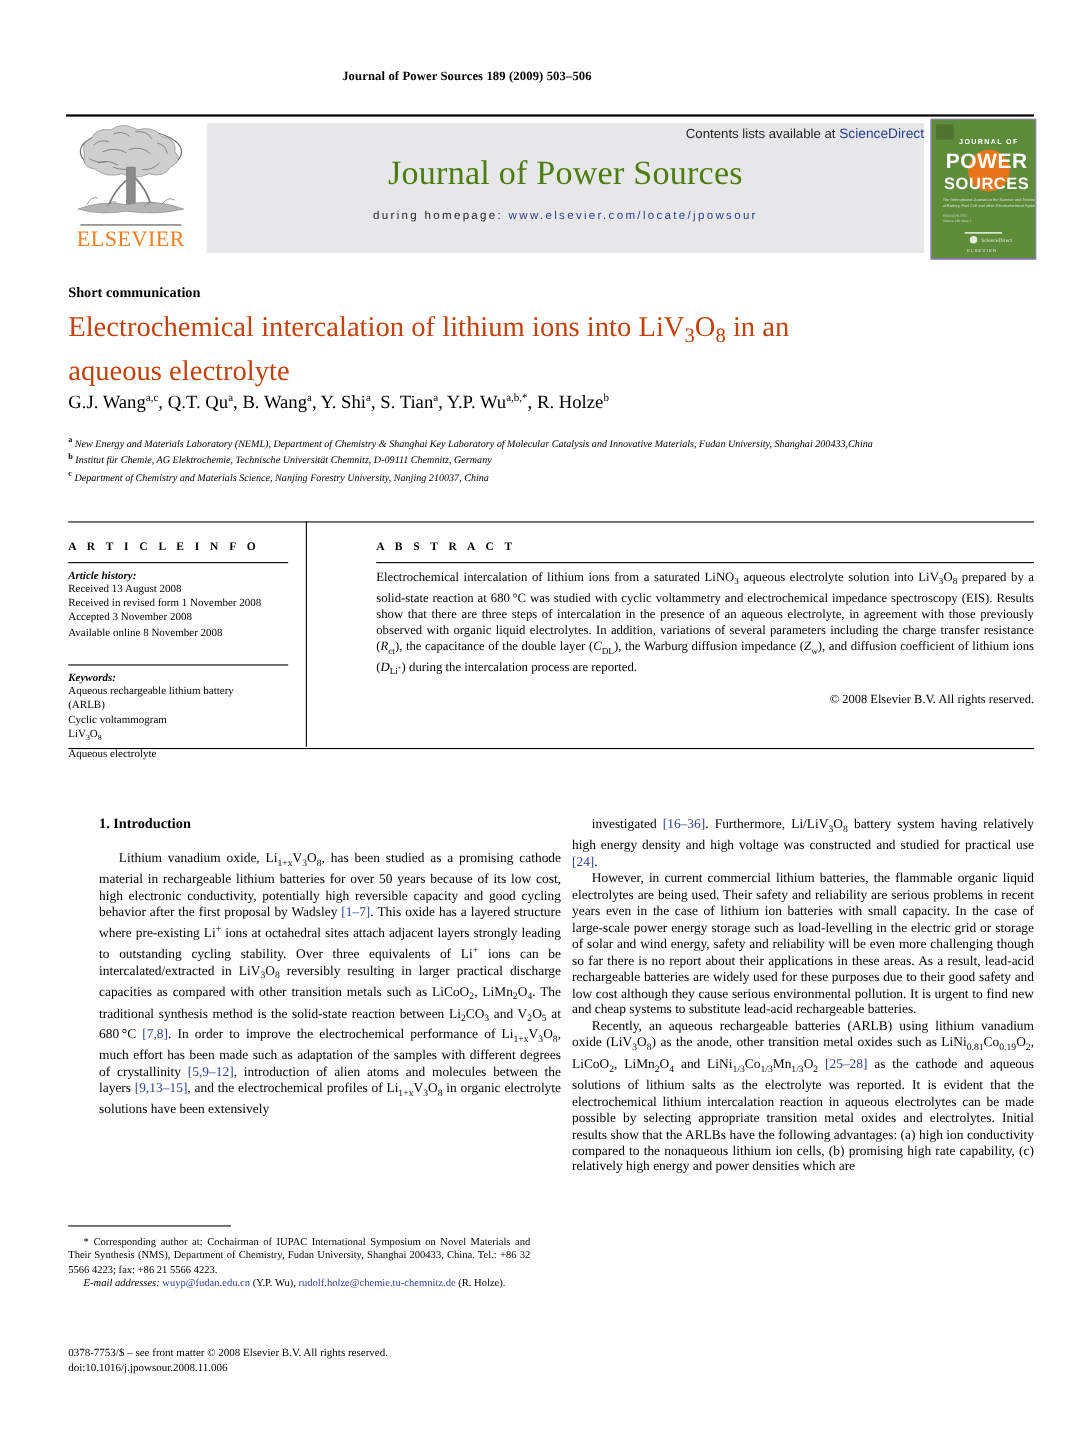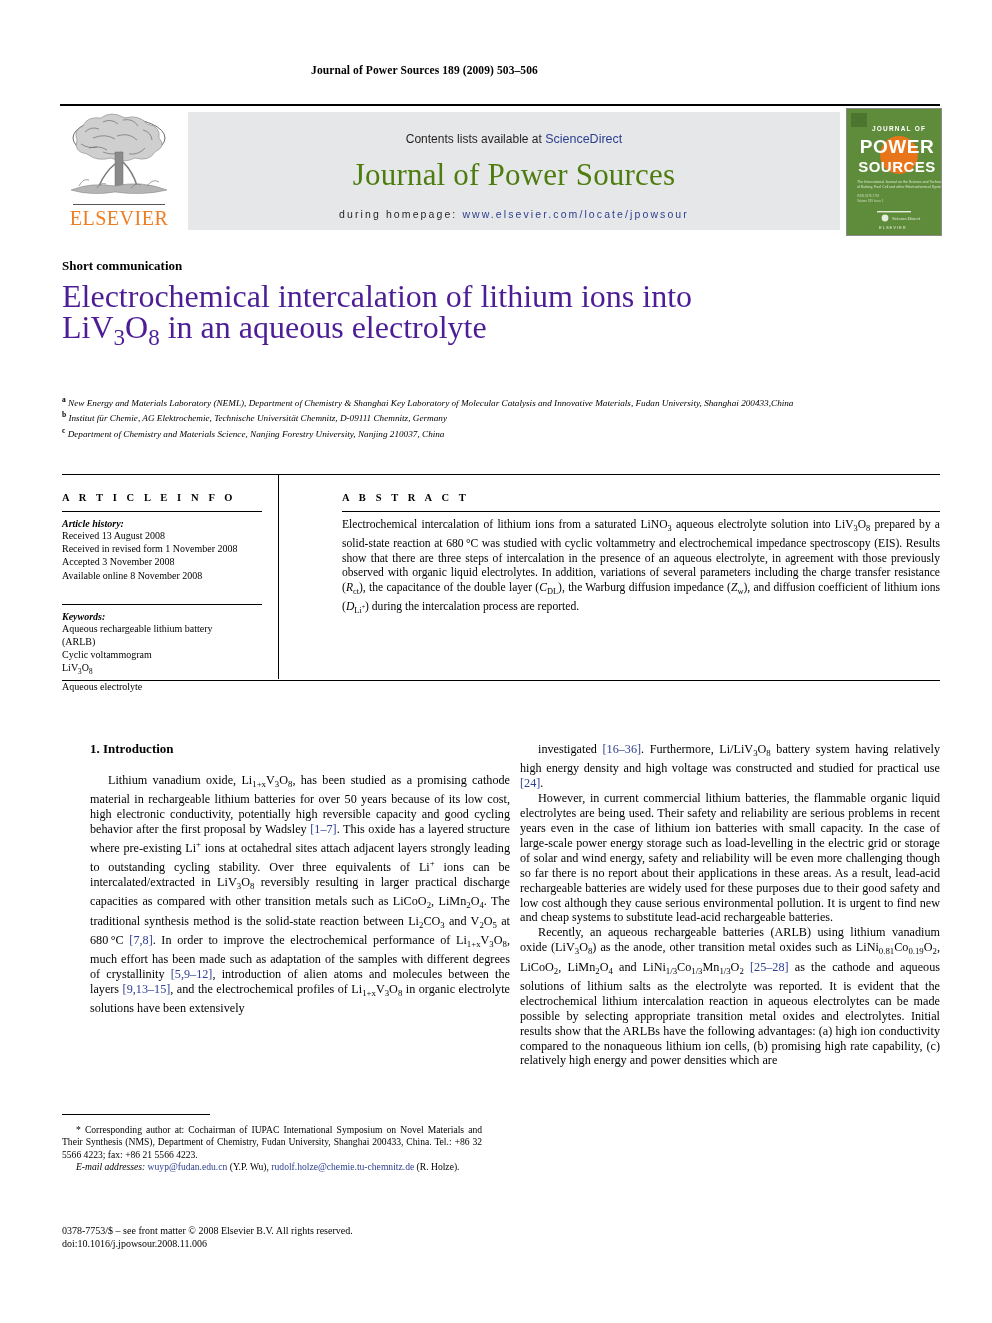--- a/index.html
+++ b/index.html
@@ -72,21 +72,22 @@
     top: 6px;
     width: 652px;
     height: 118px;
     background: #e6e7e8;
     text-align: center;
   }
   .contents-line {
     font-family: "Liberation Sans", sans-serif;
     font-size: 12px;
     color: #231f20;
-    padding-top: 20px;
+    padding-top: 2px;
+    text-align: right;
   }
   .sciencedirect {
     color: #2c3e8f;
     font-family: "Liberation Sans", sans-serif;
     font-size: 12.5px;
   }
   .journal-title {
     font-family: "Liberation Serif", serif;
     font-size: 31px;
     color: #4d7c0f;
@@ -123,24 +124,24 @@
     top: 258px;
     font-size: 13px;
     font-weight: bold;
     font-family: "Liberation Serif", serif;
   }
   .paper-title {
     position: absolute;
     left: 62px;
     top: 281px;
     width: 700px;
-    font-size: 32px;
+    font-size: 26px;
     line-height: 31px;
     font-family: "Liberation Serif", serif;
-    color: #4c1d95;
+    color: #c2410c;
   }
   .authors {
     position: absolute;
     left: 62px;
     top: 356px;
     width: 800px;
     font-size: 17px;
     font-family: "Liberation Serif", serif;
   }
   .authors sup { font-size: 10px; }
@@ -350,20 +351,21 @@
           <circle cx="38" cy="109" r="3.4"></circle>
           <text x="45" y="111" font-family="Liberation Serif, serif" font-size="5">ScienceDirect</text>
           <text x="32" y="120" font-family="Liberation Sans, sans-serif" font-size="4" letter-spacing="1">ELSEVIER</text>
         </g>
       </svg>
     </div>
   </div>
 
   <div class="section-label">Short communication</div>
   <div class="paper-title">Electrochemical intercalation of lithium ions into LiV<sub>3</sub>O<sub>8</sub> in an aqueous electrolyte</div>
+  <div class="authors">G.J. Wang<sup>a,c</sup>, Q.T. Qu<sup>a</sup>, B. Wang<sup>a</sup>, Y. Shi<sup>a</sup>, S. Tian<sup>a</sup>, Y.P. Wu<sup>a,b,*</sup>, R. Holze<sup>b</sup></div>
   <div class="affiliations"><sup>a</sup> New Energy and Materials Laboratory (NEML), Department of Chemistry &amp; Shanghai Key Laboratory of Molecular Catalysis and Innovative Materials, Fudan University, Shanghai 200433,China<br><sup>b</sup> Institut für Chemie, AG Elektrochemie, Technische Universität Chemnitz, D-09111 Chemnitz, Germany<br><sup>c</sup> Department of Chemistry and Materials Science, Nanjing Forestry University, Nanjing 210037, China</div>
 
   <div class="band"></div>
   <div class="band-divider"></div>
 
   <div class="info-col">
     <div class="smallcaps-head">A R T I C L E  I N F O</div>
     <div class="hairline"></div>
     <div class="info-sub">Article history:</div>
     <div class="info-line">Received 13 August 2008</div>
@@ -373,20 +375,21 @@
     <div class="info-gap"></div>
     <div class="hairline"></div>
     <div class="info-sub">Keywords:</div>
     <div class="info-line">Aqueous rechargeable lithium battery<br>(ARLB)<br>Cyclic voltammogram<br>LiV<sub>3</sub>O<sub>8</sub><br>Aqueous electrolyte</div>
   </div>
 
   <div class="abs-col">
     <div class="smallcaps-head">A B S T R A C T</div>
     <div class="hairline"></div>
     <div class="abs-body">Electrochemical intercalation of lithium ions from a saturated LiNO<sub>3</sub> aqueous electrolyte solution into LiV<sub>3</sub>O<sub>8</sub> prepared by a solid-state reaction at 680 °C was studied with cyclic voltammetry and electrochemical impedance spectroscopy (EIS). Results show that there are three steps of intercalation in the presence of an aqueous electrolyte, in agreement with those previously observed with organic liquid electrolytes. In addition, variations of several parameters including the charge transfer resistance (<i>R</i><sub>ct</sub>), the capacitance of the double layer (<i>C</i><sub>DL</sub>), the Warburg diffusion impedance (<i>Z</i><sub>w</sub>), and diffusion coefficient of lithium ions (<i>D</i><sub>Li<sup>+</sup></sub>) during the intercalation process are reported.</div>
+    <div class="abs-copy">© 2008 Elsevier B.V. All rights reserved.</div>
   </div>
 
   <div class="col col-left">
     <div class="body-head">1.  Introduction</div>
     <p class="para">Lithium vanadium oxide, Li<sub>1+x</sub>V<sub>3</sub>O<sub>8</sub>, has been studied as a promising cathode material in rechargeable lithium batteries for over 50 years because of its low cost, high electronic conductivity, potentially high reversible capacity and good cycling behavior after the first proposal by Wadsley <span class="ref">[1–7]</span>. This oxide has a layered structure where pre-existing Li<sup>+</sup> ions at octahedral sites attach adjacent layers strongly leading to outstanding cycling stability. Over three equivalents of Li<sup>+</sup> ions can be intercalated/extracted in LiV<sub>3</sub>O<sub>8</sub> reversibly resulting in larger practical discharge capacities as compared with other transition metals such as LiCoO<sub>2</sub>, LiMn<sub>2</sub>O<sub>4</sub>. The traditional synthesis method is the solid-state reaction between Li<sub>2</sub>CO<sub>3</sub> and V<sub>2</sub>O<sub>5</sub> at 680 °C <span class="ref">[7,8]</span>. In order to improve the electrochemical performance of Li<sub>1+x</sub>V<sub>3</sub>O<sub>8</sub>, much effort has been made such as adaptation of the samples with different degrees of crystallinity <span class="ref">[5,9–12]</span>, introduction of alien atoms and molecules between the layers <span class="ref">[9,13–15]</span>, and the electrochemical profiles of Li<sub>1+x</sub>V<sub>3</sub>O<sub>8</sub> in organic electrolyte solutions have been extensively</p>
   </div>
 
   <div class="col col-right">
     <p class="para">investigated <span class="ref">[16–36]</span>. Furthermore, Li/LiV<sub>3</sub>O<sub>8</sub> battery system having relatively high energy density and high voltage was constructed and studied for practical use <span class="ref">[24]</span>.</p>
     <p class="para">However, in current commercial lithium batteries, the flammable organic liquid electrolytes are being used. Their safety and reliability are serious problems in recent years even in the case of lithium ion batteries with small capacity. In the case of large-scale power energy storage such as load-levelling in the electric grid or storage of solar and wind energy, safety and reliability will be even more challenging though so far there is no report about their applications in these areas. As a result, lead-acid rechargeable batteries are widely used for these purposes due to their good safety and low cost although they cause serious environmental pollution. It is urgent to find new and cheap systems to substitute lead-acid rechargeable batteries.</p>

